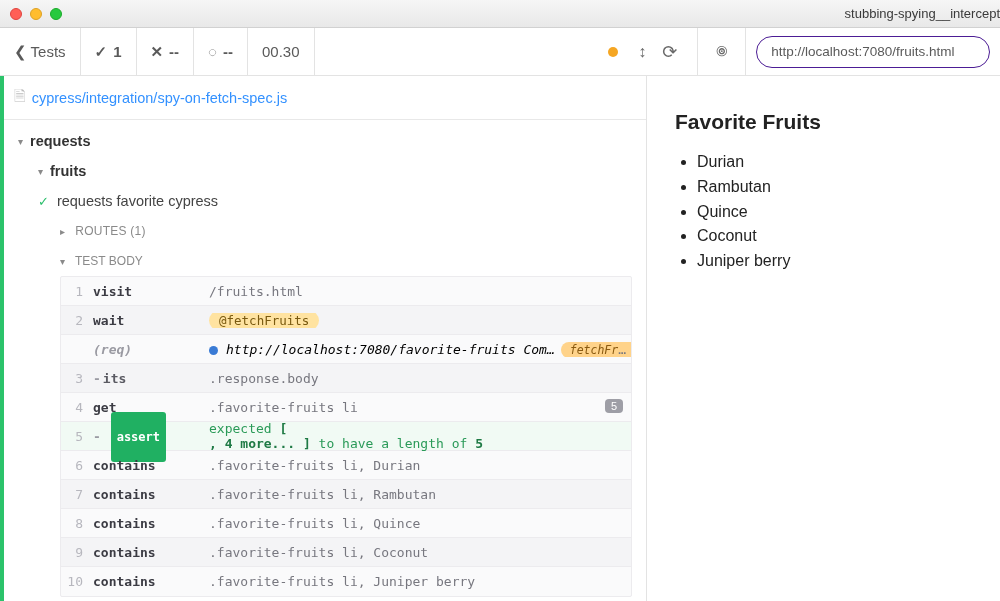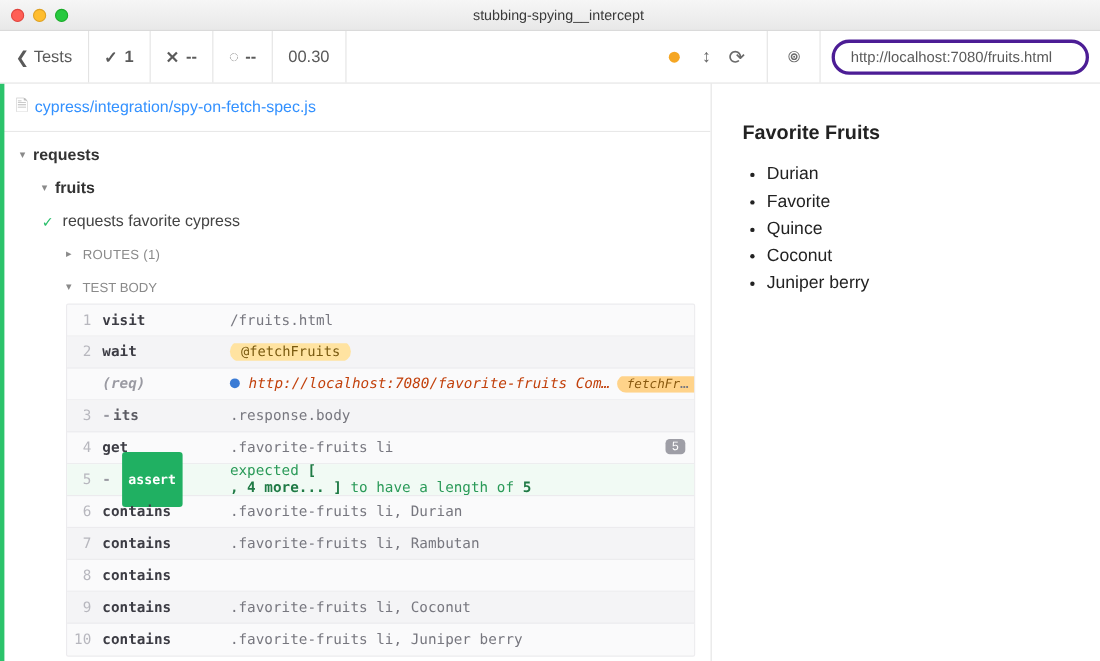--- a/index.html
+++ b/index.html
@@ -3,37 +3,37 @@
 <meta charset="utf-8">
 <style>
 * { margin: 0; padding: 0; box-sizing: border-box; }
 body { font-family: -apple-system, BlinkMacSystemFont, "Segoe UI", Helvetica, Arial, sans-serif; font-size: 14px; background: #fff; width: 1000px; height: 601px; overflow: hidden; }
 .titlebar { height: 28px; background: linear-gradient(#f6f6f6,#e8e8e8); border-bottom: 1px solid #d1d1d1; display:flex; align-items:center; position:relative; }
 .traffic { display:flex; gap:8px; margin-left:10px; }
 .dot { width:12px; height:12px; border-radius:50%; }
 .dot.red{background:#ff5f56;border:1px solid #e0443e;}
 .dot.yellow{background:#ffbd2e;border:1px solid #dea123;}
 .dot.green{background:#27c93f;border:1px solid #1aab29;}
-.titlebar .title { position:absolute; left:0; right:0; text-align:left; color:#3a3a3a; font-size:13px; }
+.titlebar .title { position:absolute; left:0; right:0; text-align:right; color:#3a3a3a; font-size:13px; }
 .titlebar .title span{ margin-left:430px; }
 .toolbar { height:48px; border-bottom:1px solid #e3e3e3; display:flex; align-items:stretch; }
 .toolbar .cell { display:flex; align-items:center; padding:0 14px; border-right:1px solid #e3e3e3; color:#5a5a5a; font-size:15px; }
 .tests-back { color:#5a5a5a; font-weight:400; }
 .pass { color:#20c05c; font-weight:600; }
 .fail { color:#e45770; font-weight:600; }
 .pend { color:#bdbdbd; font-weight:600; }
 .stat-icon{ margin-right:6px; font-size:15px; }
 .time { color:#6a6a6a; }
 .toolbar .spacer { flex:1; border-right:none; }
 .toolbar .amber-dot { width:10px; height:10px; border-radius:50%; background:#f5a623; display:inline-block; margin-right:12px; }
 .toolbar .glyph{ color:#6a6a6a; font-size:16px; margin:0 8px; cursor:pointer;}
 .toolbar .right-area{ display:flex; align-items:center; padding:0 12px; border-right:1px solid #e3e3e3;}
 .selector-btn{ width:48px; display:flex; align-items:center; justify-content:center; color:#6a6a6a; border-right:1px solid #e3e3e3;}
 .url-box{ flex:1; display:flex; align-items:center;}
-.url-input{ margin:0 10px; flex:1; max-width:263px; border:3px solid #4c1d95; border-radius:18px; height:32px; padding:0 14px; font-size:13.5px; color:#5a5a5a; background:#fff;}
+.url-input{ margin:0 10px; flex:1; max-width:263px; border:1px solid #4c1d95; border-radius:18px; height:32px; padding:0 14px; font-size:13.5px; color:#5a5a5a; background:#fff;}
 .main{ display:flex; height:calc(601px - 28px - 48px);}
 .left{ width:647px; border-right:1px solid #e3e3e3; overflow:hidden; position:relative;}
 .right{ flex:1; padding:34px 28px;}
 .spec-row{ height:44px; display:flex; align-items:center; border-bottom:1px solid #e8e8e8; padding:0 14px; color:#3391ff; font-size:14.5px;}
 .spec-row .file-icon{ color:#bcbcbc; margin-right:6px;}
 .tree{ padding:6px 0 0 0;}
 .row{ display:flex; align-items:center; height:30px; font-size:14.5px; color:#2a2a33; padding-left:18px;}
 .row .caret{ color:#8a8a8a; margin-right:7px; font-size:10px;}
 .row.depth1{ padding-left:38px;}
 .row.depth2{ padding-left:38px;}
@@ -51,29 +51,29 @@
 .cmd:last-child{border-bottom:none;}
 .cmd:nth-child(even){ background:#f4f4f6;}
 .cmd .num{ width:28px; text-align:right; color:#b7b7be; padding-right:6px;}
 .cmd .name{ width:84px; color:#3c3c44; font-weight:700; padding-left:4px;}
 .cmd .name.light{ color:#9a9aa2; font-style:italic; font-weight:700;}
 .cmd .name.child{ color:#5a5a62; font-weight:700;}
 .cmd .msg{ flex:1; color:#77777f; padding-left:4px; overflow:hidden; white-space:nowrap; text-overflow:ellipsis;margin-left:32px;}
 .pill-yellow{ background:#ffe3a1; color:#7a5a10; border-radius:12px; padding:2px 10px; font-size:12.5px; font-family:Menlo,monospace;}
 .pill-orange{ background:#ffd38a; color:#8a5a10; border-radius:10px; padding:1px 9px; font-size:11.5px; font-style:italic; margin-left:6px;}
 .blue-dot{ display:inline-block; width:9px; height:9px; background:#3a7bd5; border-radius:50%; margin-right:8px; vertical-align:middle;}
-.msg .ital{ font-style:italic; color:#c2410c;}
+.msg .ital{ font-style:italic; color:#000000;}
 .count-badge{ position:absolute; right:8px; top:6px; background:#9e9ea6; color:#fff; border-radius:4px; font-size:11px; padding:1px 6px; font-family:-apple-system,sans-serif;}
 .assert-pill{ background:#20b062; color:#fff; border-radius:3px; padding:18px 6px; font-size:12px; font-weight:700; font-family:Menlo,monospace;}
 .cmd.assert{ background:#f1faf4 !important;}
 .cmd.assert .msg{ color:#2a9a58;}
 .cmd.assert .msg b{ color:#1f7a45; font-weight:700;}
 .dash{ color:#9a9aa2; margin-right:2px;}
 .greenbar{ position:absolute; left:0; top:0; bottom:0; width:4px; background:#2bc36b;}
-.right h2{ font-size:18px; font-weight:700; color:#222; margin-bottom:16px;}
+.right h2{ font-size:21px; font-weight:700; color:#222; margin-bottom:16px;}
 .right ul{ padding-left:22px;}
 .right li{ font-size:16px; color:#222; line-height:1.55;}
 </style>
 </head>
 <body>
 
 <div class="titlebar">
   <div class="traffic">
     <div class="dot red"></div>
     <div class="dot yellow"></div>
@@ -183,38 +183,39 @@
               <div class="msg">.favorite-fruits li, Durian</div>
             </div>
             <div class="cmd">
               <div class="num">7</div>
               <div class="name">contains</div>
               <div class="msg">.favorite-fruits li, Rambutan</div>
             </div>
             <div class="cmd">
               <div class="num">8</div>
               <div class="name">contains</div>
+              <div class="msg">.favorite-fruits li, Quince</div>
             </div>
             <div class="cmd">
               <div class="num">9</div>
               <div class="name">contains</div>
               <div class="msg">.favorite-fruits li, Coconut</div>
             </div>
             <div class="cmd">
               <div class="num">10</div>
               <div class="name">contains</div>
               <div class="msg">.favorite-fruits li, Juniper berry</div>
             </div>
           </div>
       </div>
     </div>
   </div>
   <div class="right">
     <h2>Favorite Fruits</h2>
     <ul id="fruit-list">
         <li>Durian</li>
-        <li>Favorite</li>
+        <li>Rambutan</li>
         <li>Quince</li>
         <li>Coconut</li>
         <li>Juniper berry</li>
       </ul>
   </div>
 </div>
 
 </body></html>

